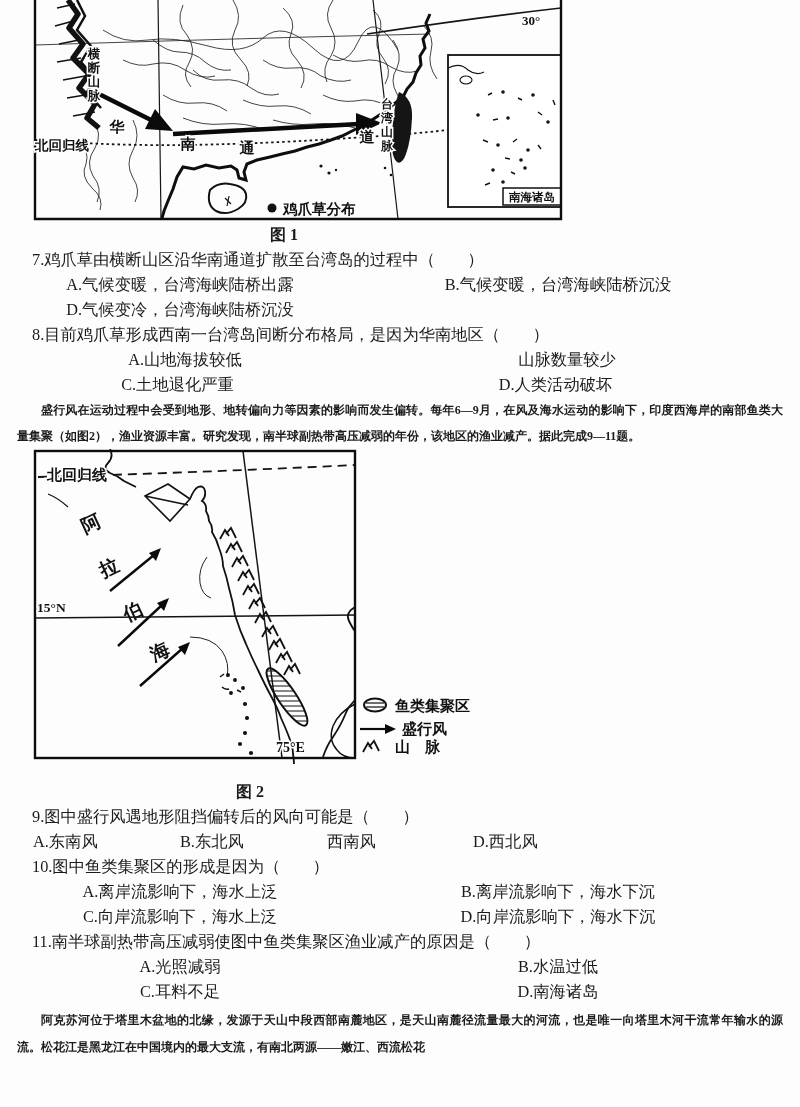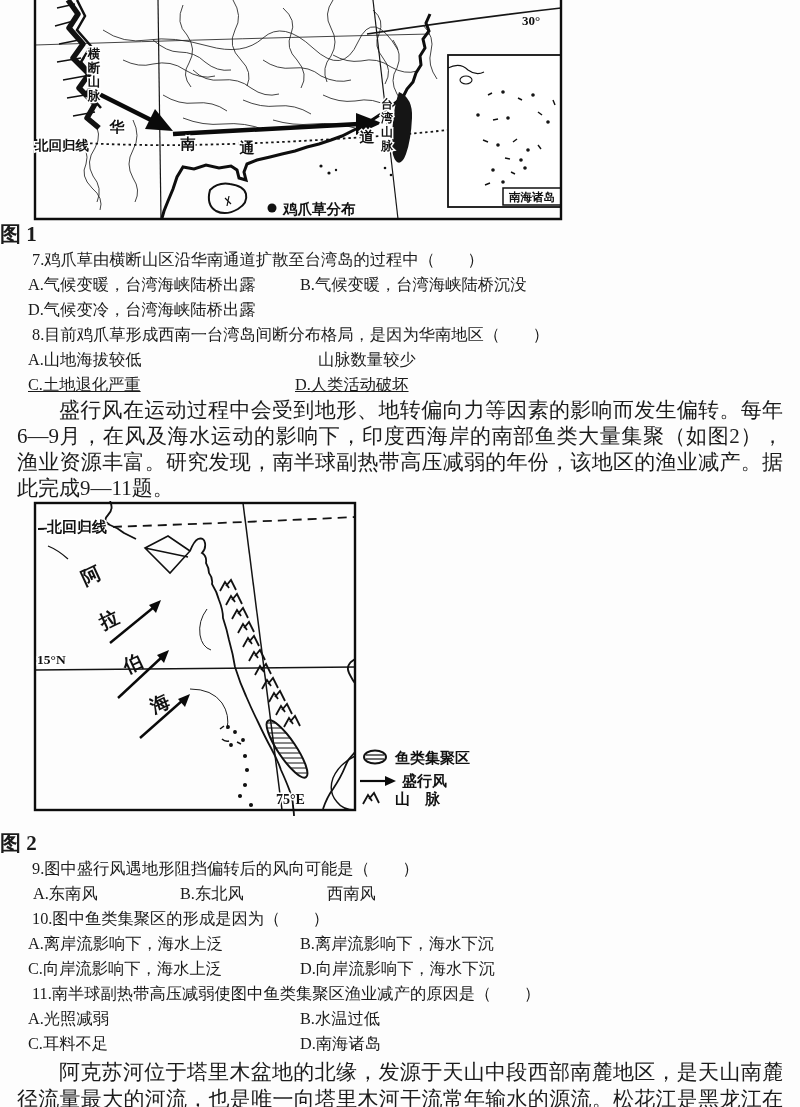--- a/index.html
+++ b/index.html
@@ -1,28 +1,28 @@
 <!DOCTYPE html>
 <html><head>
 <meta charset="utf-8">
 <style>
   html,body{margin:0;padding:0;background:#fff;}
   .page{position:relative;width:800px;height:1107px;overflow:hidden;background:#fdfdfd;
         color:#1b1b1b;font-family:"Liberation Serif","DejaVu Serif",serif;}
   svg{display:block;}
   svg text{font-family:"Liberation Serif","DejaVu Serif",serif;fill:#111;}
   .halo{paint-order:stroke;stroke:#fff;stroke-width:3px;font-weight:bold;}
-  .figcap{font-weight:bold;font-size:21px;line-height:25px;text-align:left;}
+  .figcap{font-weight:bold;font-size:16px;line-height:25px;text-align:center;}
   .cap1{width:568px;}
   .cap2{width:500px;}
   .qa{font-size:16.3px;line-height:25px;white-space:nowrap;}
   .stem{padding-left:32px;}
-  .optrow{display:grid;grid-template-columns:272px auto;padding-left:28px;}
+  .optrow{display:grid;grid-template-columns:272px auto;padding-left:44px;text-align:center;}
   .optrow4{display:grid;grid-template-columns:147px 147px 146px auto;padding-left:33px;}
-  .para{font-size:21px;line-height:26px;padding:0 17px;text-align:justify;text-indent:2em;}
+  .para{font-size:12px;line-height:26px;padding:0 17px;text-align:justify;text-indent:2em;font-weight:bold;}
   .para2{line-height:27px;margin-top:3px;}
 </style>
 </head>
 <body>
 
 <div class="page">
 
   <svg width="535" height="222" viewBox="0 0 535 222" style="margin-left:33px">
     <defs>
       <clipPath id="m1c">
@@ -154,30 +154,30 @@
   </svg>
   <div class="figcap cap1">图 1</div>
 
   <div class="qa">
     <div class="stem">7.鸡爪草由横断山区沿华南通道扩散至台湾岛的过程中（　　）</div>
     <div class="optrow">
       <span>A.气候变暖，台湾海峡陆桥出露</span>
       <span>B.气候变暖，台湾海峡陆桥沉没</span>
     </div>
     <div class="optrow">
-      <span>D.气候变冷，台湾海峡陆桥出露</span>
+      <span>D.气候变冷，台湾海峡陆桥沉没</span>
     </div>
   </div>
   <div class="qa">
     <div class="stem">8.目前鸡爪草形成西南一台湾岛间断分布格局，是因为华南地区（　　）</div>
     <div class="optrow" style="grid-template-columns:282px auto;gap:8px;">
       <span>A.山地海拔较低</span>
       <span>山脉数量较少</span>
     </div>
-    <div class="optrow" style="grid-template-columns:267px auto;text-decoration:underline;">
+    <div class="optrow" style="grid-template-columns:267px auto;">
       <span>C.土地退化严重</span>
       <span>D.人类活动破坏</span>
     </div>
   </div>
 
   <div class="para">盛行风在运动过程中会受到地形、地转偏向力等因素的影响而发生偏转。每年6—9月，在风及海水运动的影响下，印度西海岸的南部鱼类大量集聚（如图2），渔业资源丰富。研究发现，南半球副热带高压减弱的年份，该地区的渔业减产。据此完成9—11题。</div>
 
   <svg width="480" height="330" viewBox="0 0 480 330" style="margin-left:30px">
     <defs>
       <path id="mtn" d="M-8,5 L-3,-4 L1,2 M-2,0 L3,-6 L8,4" stroke="#111" stroke-width="1.8" fill="none"></path>
@@ -295,20 +295,21 @@
     </g>
   </svg>
   <div class="figcap cap2">图 2</div>
 
   <div class="qa">
     <div class="stem">9.图中盛行风遇地形阻挡偏转后的风向可能是（　　）</div>
     <div class="optrow4">
       <span>A.东南风</span>
       <span>B.东北风</span>
       <span>西南风</span>
+      <span>D.西北风</span>
     </div>
   </div>
   <div class="qa">
     <div class="stem">10.图中鱼类集聚区的形成是因为（　　）</div>
     <div class="optrow">
       <span>A.离岸流影响下，海水上泛</span>
       <span>B.离岸流影响下，海水下沉</span>
     </div>
     <div class="optrow">
       <span>C.向岸流影响下，海水上泛</span>

